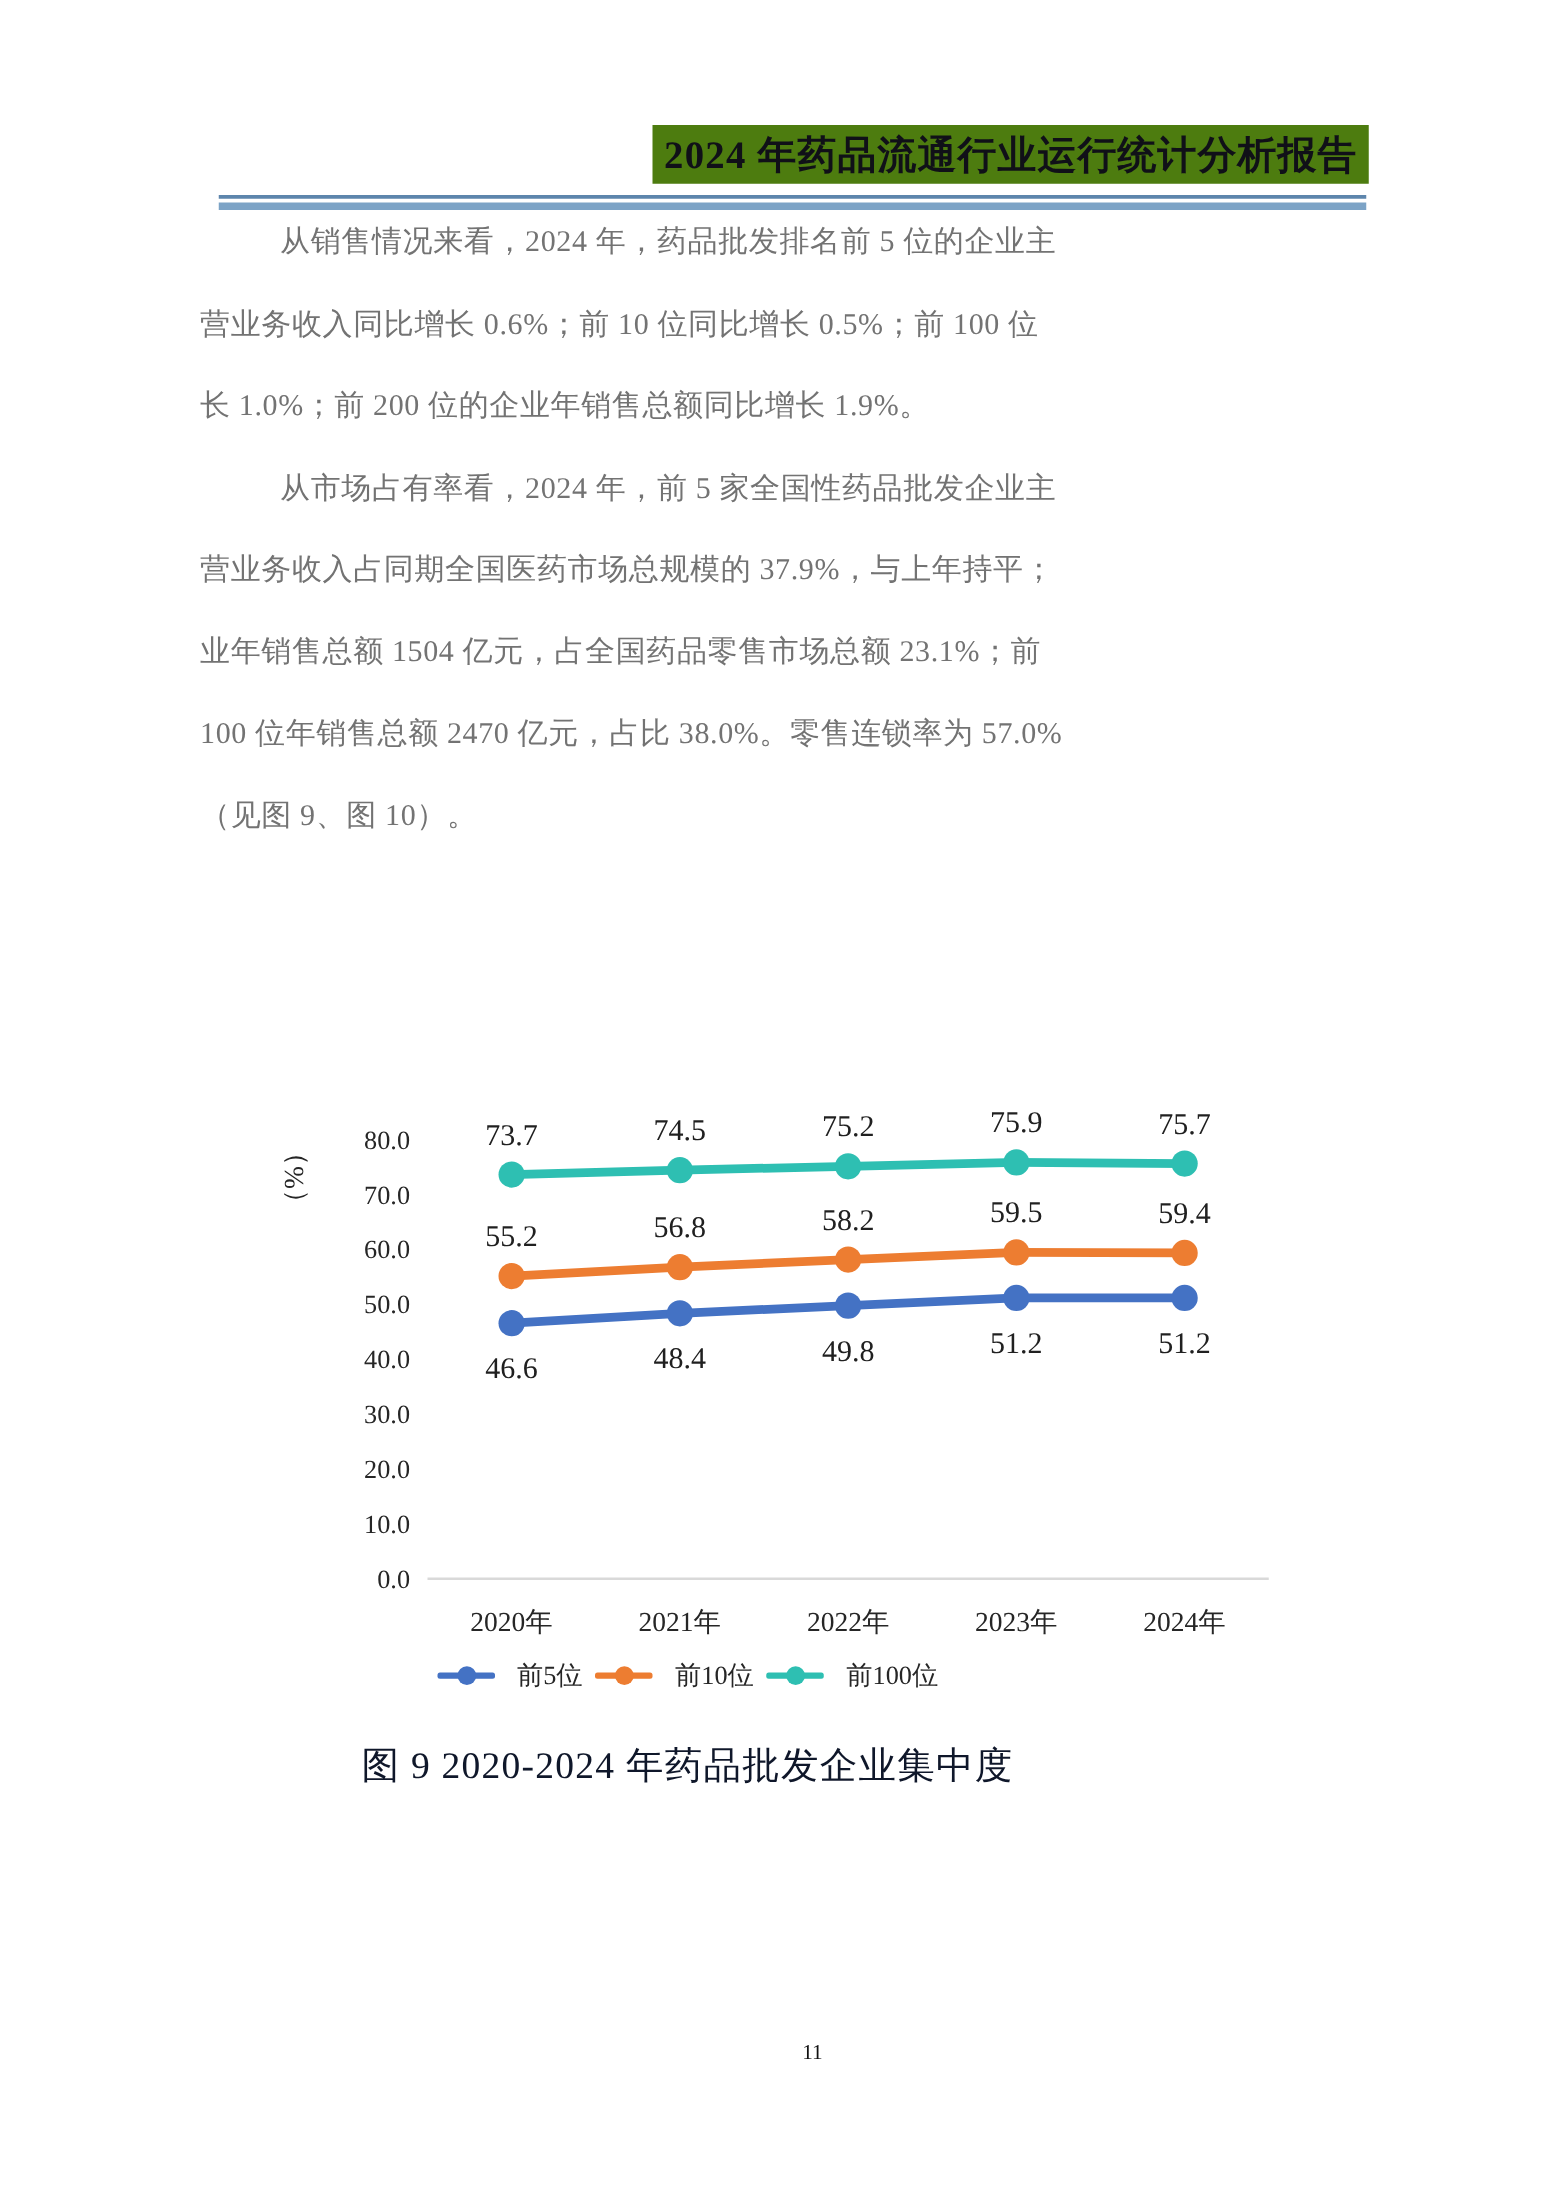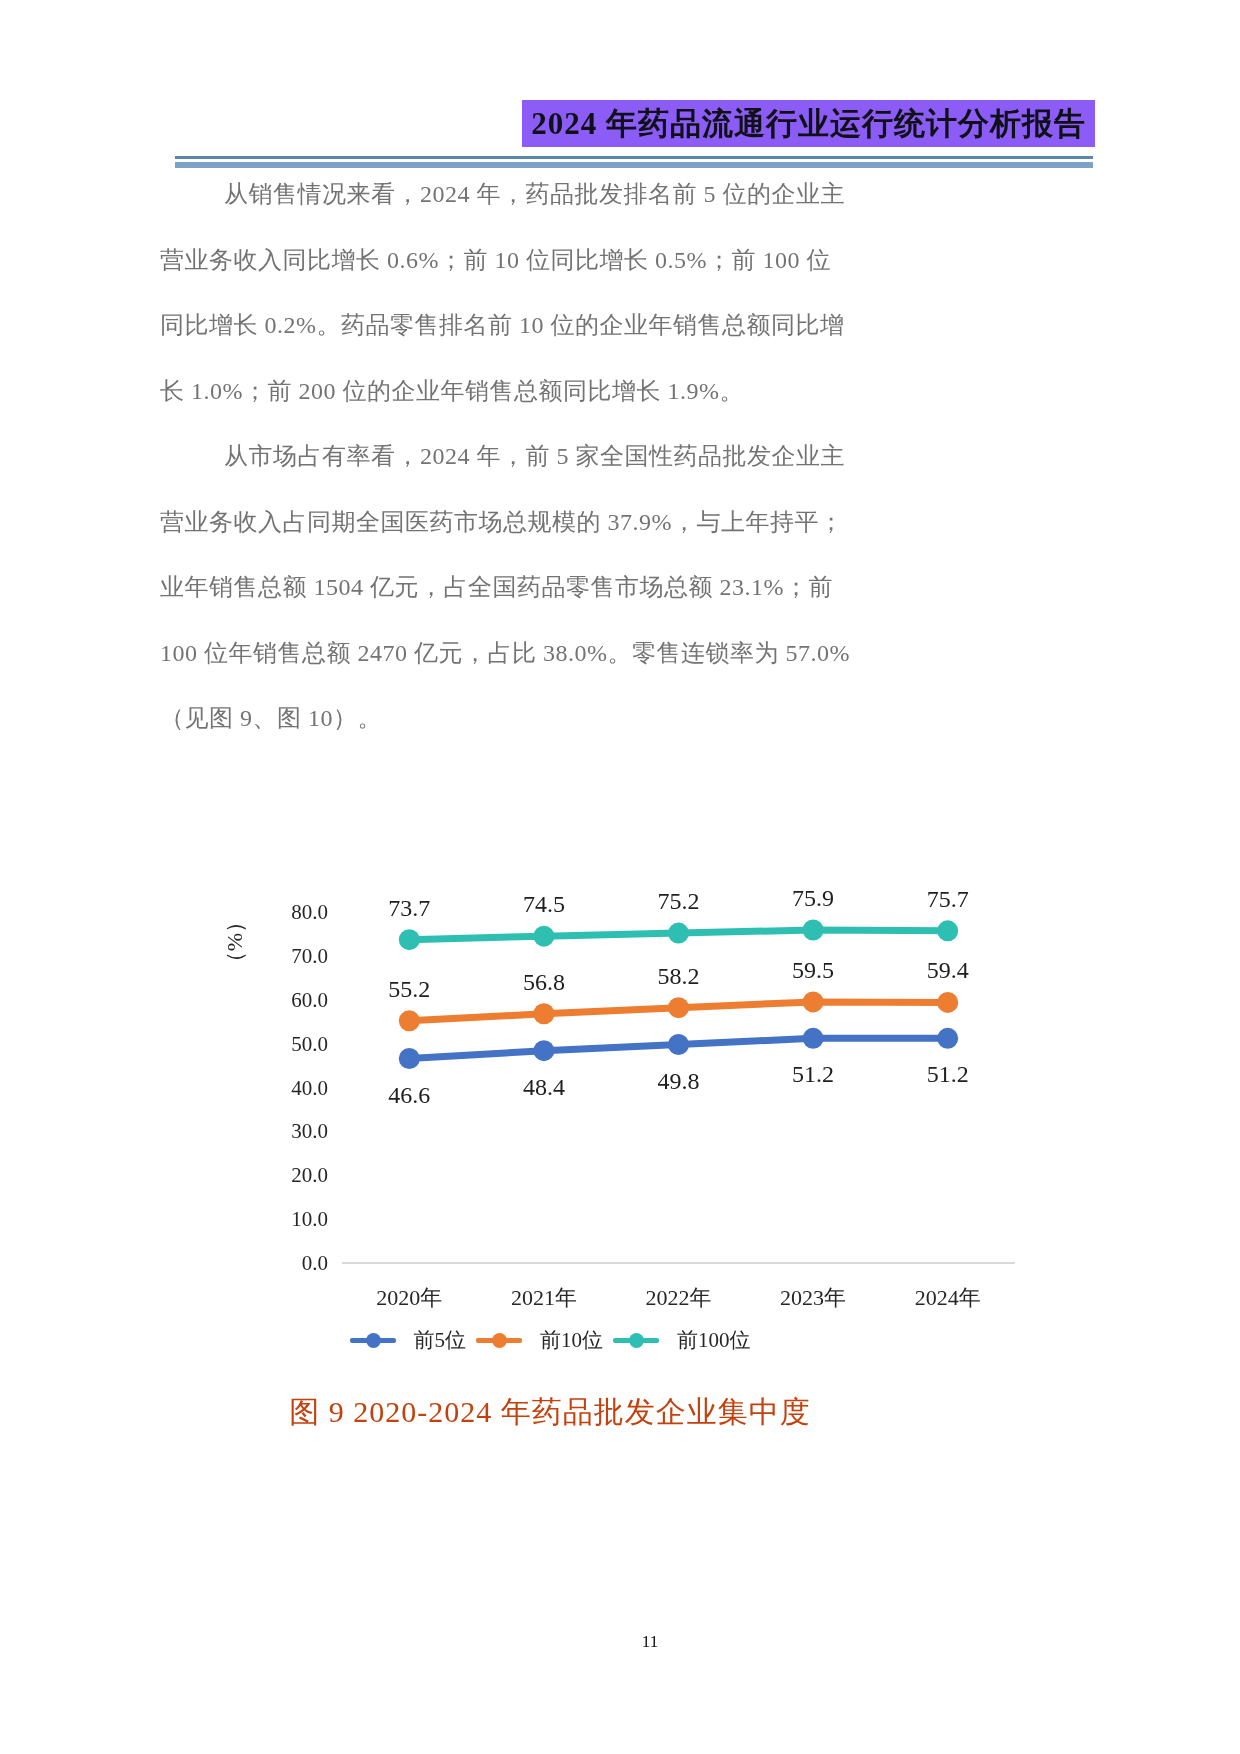--- a/index.html
+++ b/index.html
@@ -3,21 +3,21 @@
 <meta charset="utf-8">
 <style>
   html,body{margin:0;padding:0;background:#ffffff;}
   .page{
     position:relative;width:1240px;height:1754px;background:#ffffff;overflow:hidden;
     font-family:"Liberation Serif","DejaVu Serif",serif;color:#111;
   }
   
   .header-title{
     position:absolute;top:100px;right:145px;
-    background:#8b5cf6;color:#101018;
+    background:#4d7c0f;color:#101018;
     font-size:31px;font-weight:600;line-height:47px;padding:0 9px;
     letter-spacing:1px;white-space:nowrap;
   }
   .divider{position:absolute;left:175px;top:156px;width:918px;}
   .divider .thin{height:3px;background:#5d85ac;}
   .divider .thick{height:6px;background:#7ca3c6;margin-top:3px;}
   
   .body-text{position:absolute;left:160px;top:162px;width:938px;font-size:24px;color:#737373;}
   .text-line{height:65.5px;line-height:65.5px;white-space:nowrap;letter-spacing:0.5px;}
   .text-line.indent{padding-left:64px;}
@@ -27,39 +27,38 @@
   text.tick{font-family:"Liberation Serif","DejaVu Serif",serif;font-size:21px;fill:#262626;}
   text.xtick{font-family:"Liberation Serif","DejaVu Serif",serif;font-size:22px;fill:#262626;}
   text.dlabel{font-family:"Liberation Serif","DejaVu Serif",serif;font-size:24px;fill:#202020;}
   text.ylab{font-family:"Liberation Serif","DejaVu Serif",serif;font-size:22px;fill:#262626;}
   .legend{position:absolute;left:140px;top:1326px;width:820px;display:flex;justify-content:center;align-items:center;gap:10px;}
   .legend-item{display:flex;align-items:center;gap:18px;}
   .legend-marker{position:relative;width:46px;height:20px;display:inline-block;}
   .lm-line{position:absolute;left:0;top:8px;width:46px;height:5px;border-radius:2px;}
   .lm-dot{position:absolute;left:16px;top:3px;width:15px;height:15px;border-radius:50%;}
   .legend-label{font-size:21px;color:#262626;}
-  .caption{position:absolute;left:140px;top:1392px;width:820px;text-align:center;font-size:30px;color:#c2410c;letter-spacing:1px;}
+  .caption{position:absolute;left:140px;top:1392px;width:820px;text-align:center;font-size:30px;color:#0f172a;letter-spacing:1px;}
   .page-number{position:absolute;left:140px;top:1632px;width:1020px;text-align:center;font-size:17px;color:#111;}
 </style>
 </head>
 <body>
 
 <div class="page">
 
   <div class="header-title">2024 年药品流通行业运行统计分析报告</div>
 
   <div class="divider">
     <div class="thin"></div>
     <div class="thick"></div>
   </div>
 
   <div class="body-text" id="bodyText">
       <div class="text-line indent">从销售情况来看，2024 年，药品批发排名前 5 位的企业主</div>
       <div class="text-line">营业务收入同比增长 0.6%；前 10 位同比增长 0.5%；前 100 位</div>
-      <div class="text-line">同比增长 0.2%。药品零售排名前 10 位的企业年销售总额同比增</div>
       <div class="text-line">长 1.0%；前 200 位的企业年销售总额同比增长 1.9%。</div>
       <div class="text-line indent">从市场占有率看，2024 年，前 5 家全国性药品批发企业主</div>
       <div class="text-line">营业务收入占同期全国医药市场总规模的 37.9%，与上年持平；</div>
       <div class="text-line">业年销售总额 1504 亿元，占全国药品零售市场总额 23.1%；前</div>
       <div class="text-line">100 位年销售总额 2470 亿元，占比 38.0%。零售连锁率为 57.0%</div>
       <div class="text-line">（见图 9、图 10）。</div>
     </div>
 
   <div class="chart-wrap">
     <svg id="chartSvg" width="920" height="450" viewBox="0 0 920 450">

